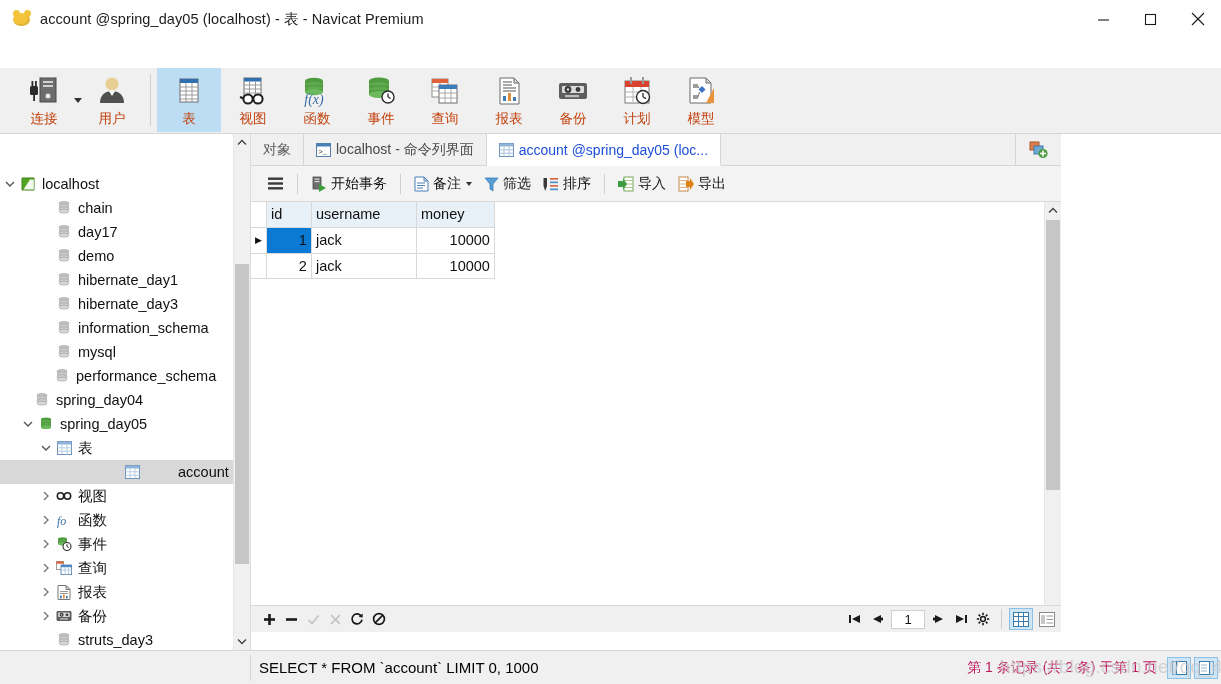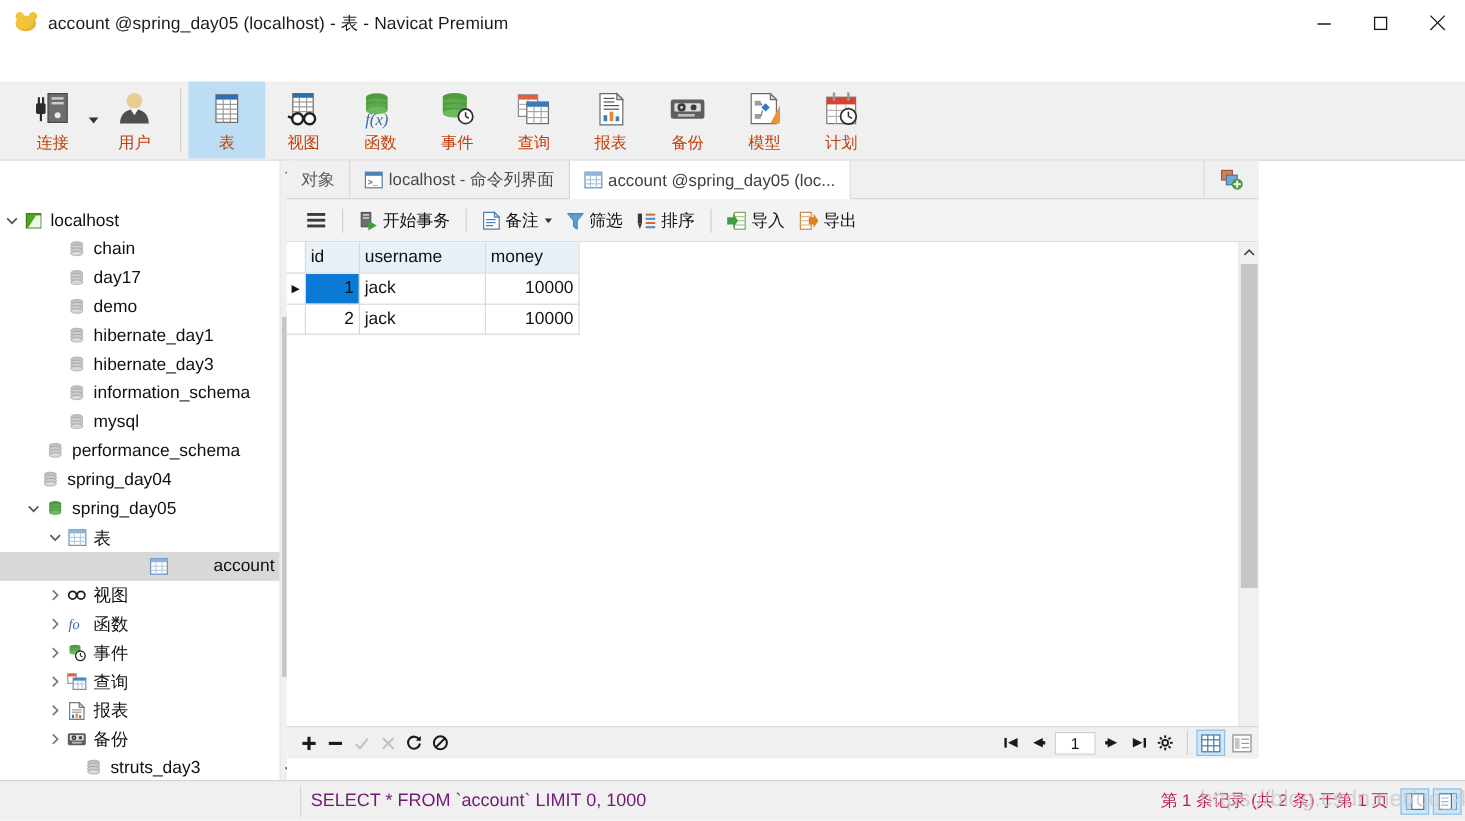--- a/index.html
+++ b/index.html
@@ -116,32 +116,32 @@
   }
   .sb-arrow { height:17px; display:flex; align-items:center; justify-content:center; color:#444; }
   .sb-arrow.bot { position:absolute; bottom:0; left:0; right:0; }
   .sb-thumb { position:absolute; left:1px; right:1px; top:130px; height:300px; background:#c6c6c6; }
 
   .sidebar-divider {
     position:absolute; left:250px; top:134px; width:1px; height:516px; background:#dcdcdc;
   }
 
   
-  .main { position:absolute; left:239px; top:134px; width:810px; height:516px; background:#ffffff; }
+  .main { position:absolute; left:251px; top:134px; width:810px; height:516px; background:#ffffff; }
 
   .tabstrip {
     height:32px; background:#f0f0f0; display:flex; align-items:stretch;
     border-bottom:1px solid #d6d6d6; position:relative;
   }
   .tab {
     display:flex; align-items:center; padding:0 12px; font-size:14px; color:#4a4a4a;
     border-right:1px solid #d6d6d6; white-space:nowrap; background:#f0f0f0;
   }
   .tab.obj { color:#5a5a5a; }
-  .tab.active { background:#ffffff; color:#404040; border-bottom:1px solid #ffffff; margin-bottom:-1px; }
+  .tab.active { background:#ffffff; color:#1d4ed8; border-bottom:1px solid #ffffff; margin-bottom:-1px; }
   .tab .ticon { margin-right:5px; display:flex; align-items:center; }
   .tab-fill { flex:1; background:#f0f0f0; border-right:1px solid #d6d6d6;}
   .tab-add {
     width:45px; display:flex; align-items:center; justify-content:center; background:#f0f0f0;
   }
 
   .gridtoolbar {
     height:36px; background:#f3f3f3; border-bottom:1px solid #d9d9d9;
     display:flex; align-items:center; padding-left:10px;
   }
@@ -199,21 +199,21 @@
     background:#ffffff; border-left:1px solid #dcdcdc;
     display:flex; align-items:center; justify-content:center;
   }
   .rp-text { font-size:14px; color:#b6b6b6; }
 
   
   .statusbar {
     position:absolute; left:0; bottom:0; width:1221px; height:34px;
     background:#f0f0f0; border-top:1px solid #d6d6d6; display:flex; align-items:center;
   }
-  .sql-text { margin-left:9px; font-size:15px; color:#701a75; white-space:nowrap; }
+  .sql-text { margin-left:9px; font-size:15px; color:#000000; white-space:nowrap; }
   .status-right { position:absolute; right:0; display:flex; align-items:center; height:34px; }
   .rec-text { font-size:14px; color:#be185d; margin-right:10px; white-space:nowrap; }
   .sb-toggle {
     width:24px; height:22px; margin-right:3px; display:flex; align-items:center; justify-content:center;
     background:#cfe6f7; border:1px solid #8dc0e6;
   }
   .statusbar-sep { position:absolute; left:250px; top:4px; width:1px; height:26px; background:#d6d6d6;}
 
   .watermark {
     position:absolute; left:1000px; bottom:6px; font-size:19px; color:rgba(200,200,200,.75);
@@ -422,51 +422,51 @@
           <circle cx="22" cy="13.5" r="2.4" fill="#3a3a3a"></circle>
           <rect x="9" y="19" width="14" height="2.2" fill="#bdbdbd"></rect>
         </svg>
       </div>
       <div class="rb-label">备份</div>
     </div>
 
     <div class="rb-item">
       <div class="rb-glyph">
         <svg width="34" height="30" viewBox="0 0 34 30">
-          <path d="M6 2 H22 L27 7 V27 H6 Z" fill="#ffffff" stroke="#6a6a6a"></path>
-          <path d="M22 2 L27 7 H22 Z" fill="#d8d8d8" stroke="#6a6a6a"></path>
-          <rect x="9" y="8" width="5" height="4" fill="#9b9b9b"></rect>
-          <rect x="9" y="19" width="5" height="4" fill="#9b9b9b"></rect>
-          <path d="M18 10 L21.5 13.5 L18 17 L14.5 13.5 Z" fill="#3a76c4"></path>
-          <line x1="14" y1="10" x2="15" y2="12" stroke="#777"></line>
-          <line x1="14" y1="21" x2="15.5" y2="16" stroke="#777"></line>
-          <path d="M22 27 L30 12 L30 27 Z" fill="#e8943c"></path>
-        </svg>
-      </div>
-      <div class="rb-label">模型</div>
-    </div>
-
-    <div class="rb-item">
-      <div class="rb-glyph">
-        <svg width="34" height="30" viewBox="0 0 34 30">
           <rect x="5" y="5" width="24" height="22" fill="#ffffff" stroke="#7a7a7a"></rect>
           <rect x="5" y="5" width="24" height="6" fill="#d8422f"></rect>
           <rect x="10" y="1" width="2" height="7" fill="#9a9a9a"></rect>
           <rect x="22" y="1" width="2" height="7" fill="#9a9a9a"></rect>
           <line x1="5" y1="16" x2="29" y2="16" stroke="#b5b5b5"></line>
             <line x1="5" y1="21" x2="29" y2="21" stroke="#b5b5b5"></line>
           <line x1="13" y1="11" x2="13" y2="27" stroke="#b5b5b5"></line>
             <line x1="21" y1="11" x2="21" y2="27" stroke="#b5b5b5"></line>
           <circle cx="23" cy="21" r="6.5" fill="#ffffff" stroke="#2b2b2b" stroke-width="1.4"></circle>
           <line x1="23" y1="21" x2="23" y2="17" stroke="#2b2b2b" stroke-width="1.3"></line>
           <line x1="23" y1="21" x2="26" y2="22.6" stroke="#2b2b2b" stroke-width="1.3"></line>
         </svg>
       </div>
       <div class="rb-label">计划</div>
     </div>
+
+    <div class="rb-item">
+      <div class="rb-glyph">
+        <svg width="34" height="30" viewBox="0 0 34 30">
+          <path d="M6 2 H22 L27 7 V27 H6 Z" fill="#ffffff" stroke="#6a6a6a"></path>
+          <path d="M22 2 L27 7 H22 Z" fill="#d8d8d8" stroke="#6a6a6a"></path>
+          <rect x="9" y="8" width="5" height="4" fill="#9b9b9b"></rect>
+          <rect x="9" y="19" width="5" height="4" fill="#9b9b9b"></rect>
+          <path d="M18 10 L21.5 13.5 L18 17 L14.5 13.5 Z" fill="#3a76c4"></path>
+          <line x1="14" y1="10" x2="15" y2="12" stroke="#777"></line>
+          <line x1="14" y1="21" x2="15.5" y2="16" stroke="#777"></line>
+          <path d="M22 27 L30 12 L30 27 Z" fill="#e8943c"></path>
+        </svg>
+      </div>
+      <div class="rb-label">模型</div>
+    </div>
   </div>
 
   <div class="sidebar">
     <div class="tree" id="tree">
         <div class="node" style="padding-left: 2px; margin-top: 36px;">
           <span class="arrow">
             <svg width="10" height="8" viewBox="0 0 10 8">
               <polyline points="1,2 5,6 9,2" fill="none" stroke="#555" stroke-width="1.4"></polyline>
             </svg>
           </span>
@@ -591,21 +591,21 @@
                 <ellipse cx="6" cy="5" rx="5" ry="1.9" fill="#cfcfcf"></ellipse>
                 <rect x="1" y="5" width="10" height="2.6" stroke="none"></rect>
                 <ellipse cx="6" cy="7.6" rx="5" ry="1.9" fill="#cfcfcf"></ellipse>
                 <rect x="1" y="7.6" width="10" height="2.6" stroke="none"></rect>
                 <ellipse cx="6" cy="10.2" rx="5" ry="1.9" fill="#d8d8d8"></ellipse>
               </g>
             </svg>
           </span>
           <span class="nlabel">mysql</span>
         </div>
-        <div class="node" style="padding-left: 20px;">
+        <div class="node" style="padding-left: 36px;">
           <span class="arrow"></span>
           <span class="nicon">
             <svg width="12" height="14" viewBox="0 0 12 14">
               <g fill="#c2c2c2" stroke="#a0a0a0" stroke-width=".6">
                 <ellipse cx="6" cy="2.4" rx="5" ry="1.9"></ellipse>
                 <rect x="1" y="2.4" width="10" height="2.6" stroke="none"></rect>
                 <ellipse cx="6" cy="5" rx="5" ry="1.9" fill="#cfcfcf"></ellipse>
                 <rect x="1" y="5" width="10" height="2.6" stroke="none"></rect>
                 <ellipse cx="6" cy="7.6" rx="5" ry="1.9" fill="#cfcfcf"></ellipse>
                 <rect x="1" y="7.6" width="10" height="2.6" stroke="none"></rect>
@@ -784,21 +784,21 @@
               <rect x="0.5" y="1" width="15" height="10" rx="1.4" fill="#5e5e5e"></rect>
               <rect x="2.2" y="2.6" width="11.6" height="4.4" rx=".8" fill="#dcdcdc"></rect>
               <circle cx="5.6" cy="4.8" r="2" fill="#3a3a3a"></circle>
               <circle cx="5.6" cy="4.8" r=".7" fill="#dcdcdc"></circle>
               <circle cx="11" cy="4.8" r="1.4" fill="#3a3a3a"></circle>
               <rect x="4" y="8.2" width="8" height="1.4" fill="#bdbdbd"></rect>
             </svg>
           </span>
           <span class="nlabel">备份</span>
         </div>
-        <div class="node" style="padding-left: 52px;">
+        <div class="node" style="padding-left: 38px;">
           <span class="arrow"></span>
           <span class="nicon">
             <svg width="12" height="14" viewBox="0 0 12 14">
               <g fill="#c2c2c2" stroke="#a0a0a0" stroke-width=".6">
                 <ellipse cx="6" cy="2.4" rx="5" ry="1.9"></ellipse>
                 <rect x="1" y="2.4" width="10" height="2.6" stroke="none"></rect>
                 <ellipse cx="6" cy="5" rx="5" ry="1.9" fill="#cfcfcf"></ellipse>
                 <rect x="1" y="5" width="10" height="2.6" stroke="none"></rect>
                 <ellipse cx="6" cy="7.6" rx="5" ry="1.9" fill="#cfcfcf"></ellipse>
                 <rect x="1" y="7.6" width="10" height="2.6" stroke="none"></rect>

